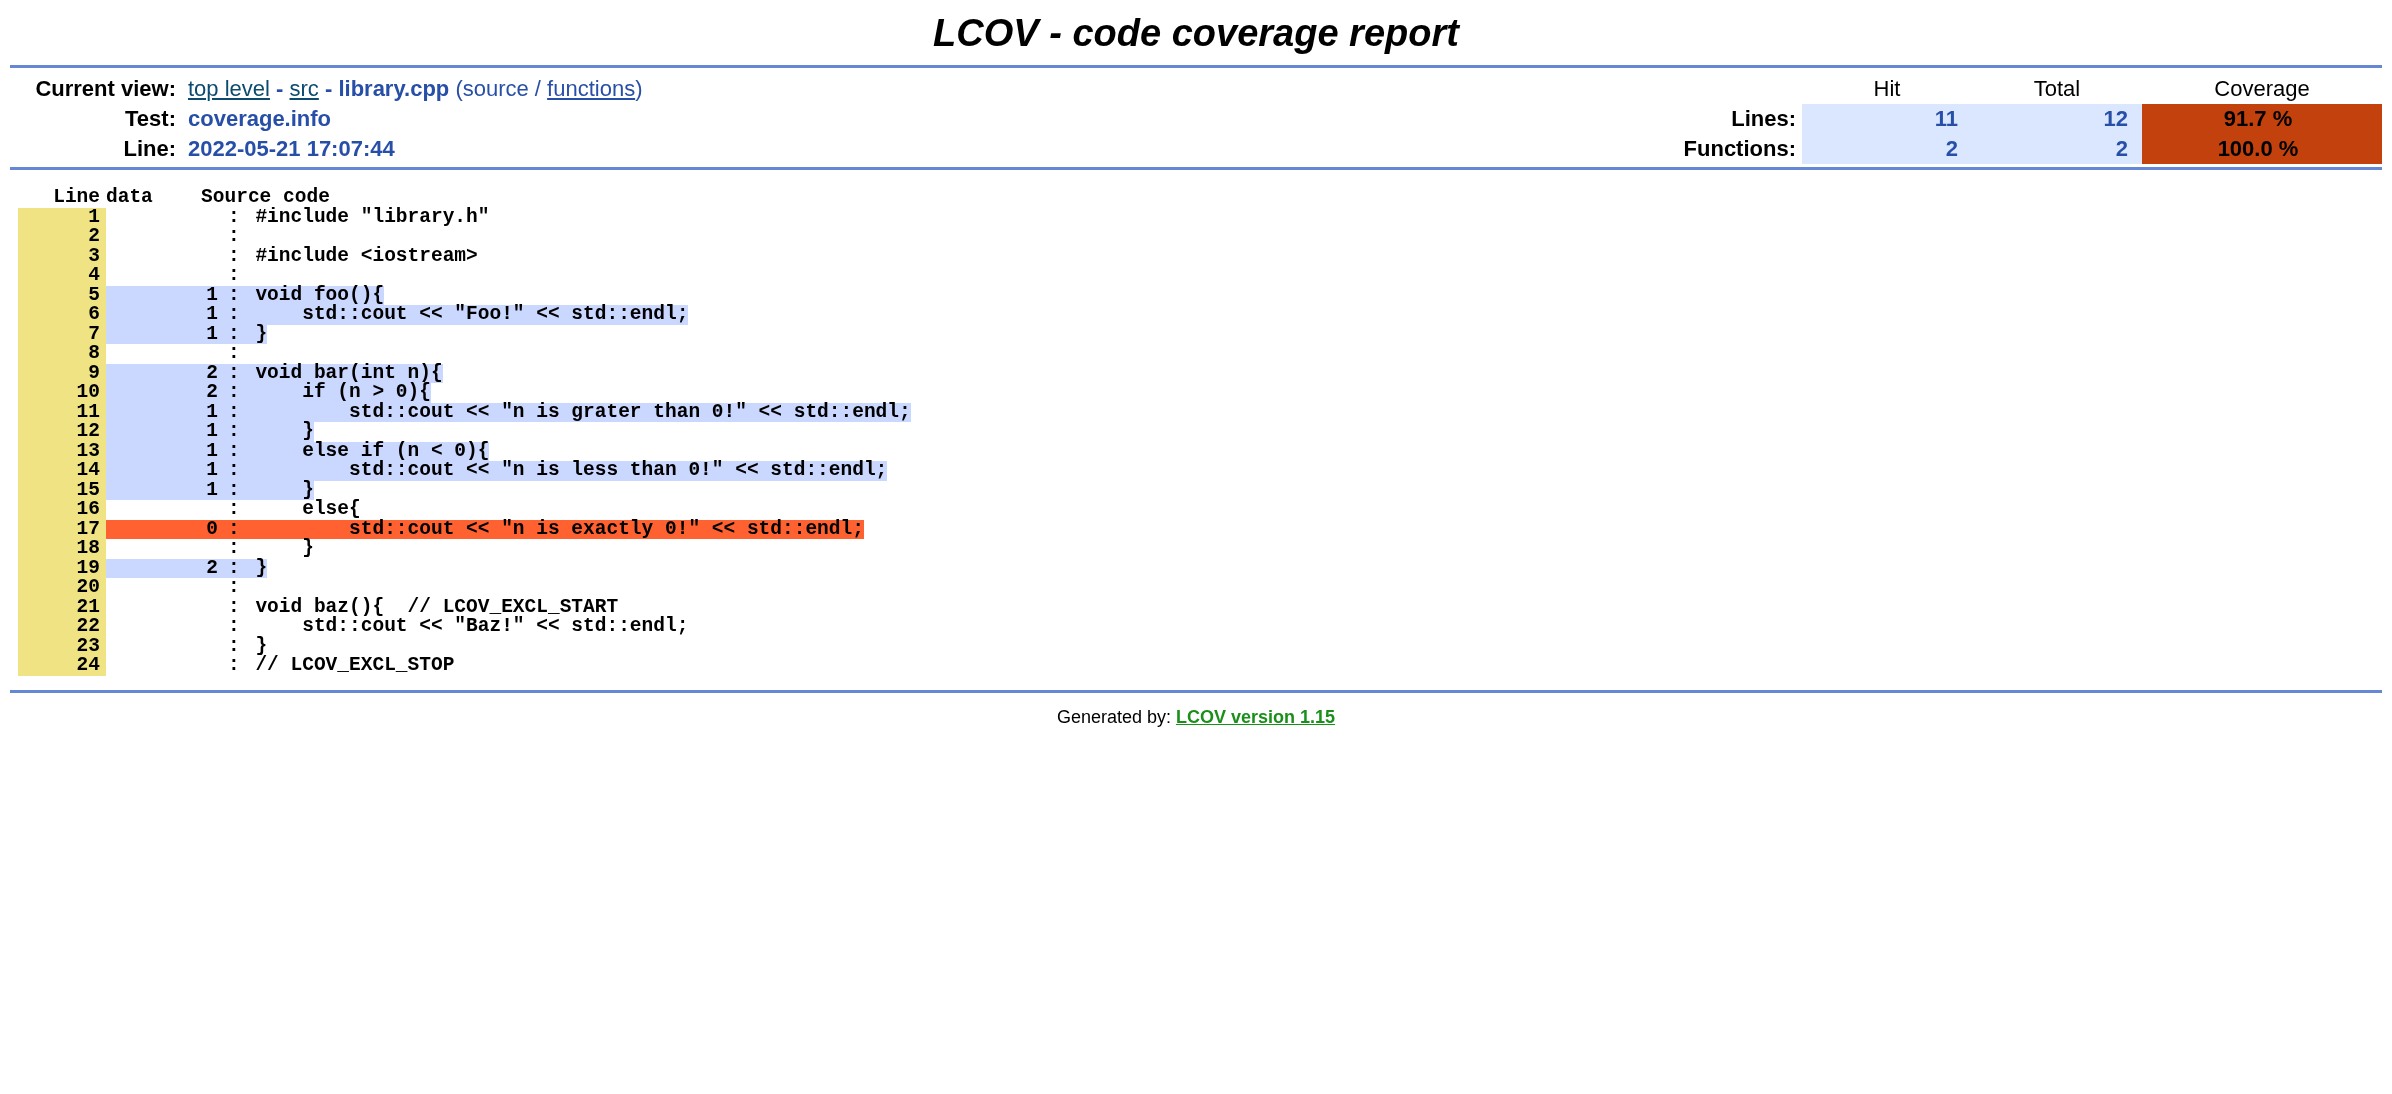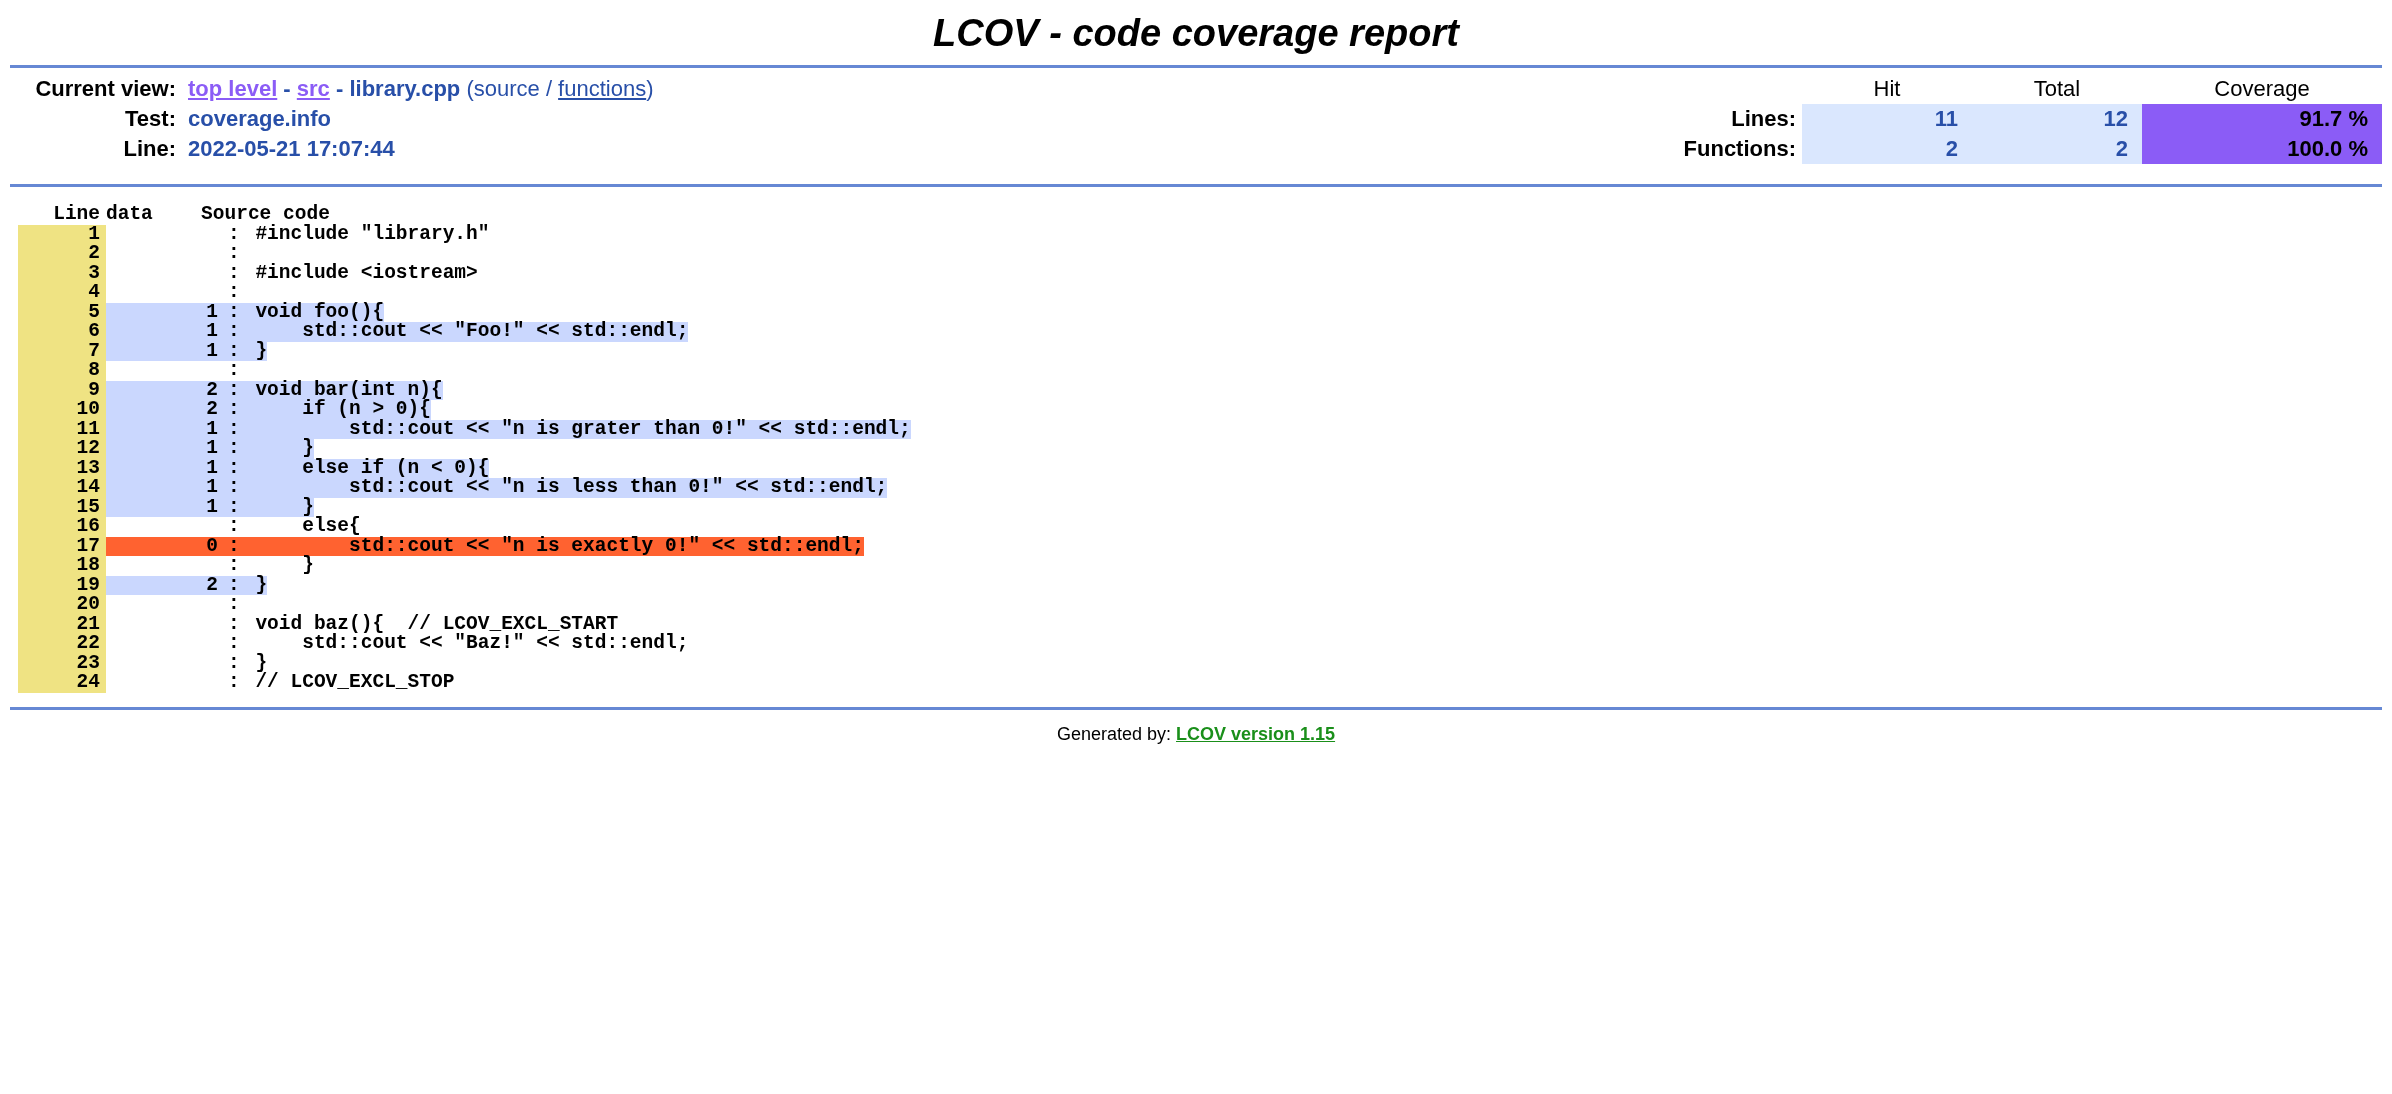--- a/index.html
+++ b/index.html
@@ -17,21 +17,21 @@
     font-size: 38px;
     margin: 4px 0 10px 0;
   }
   hr.rule {
     border: none;
     border-top: 3px solid #6688d4;
     margin: 0;
   }
   .header {
     width: 100%;
-    padding: 6px 0 20px 0;
+    padding: 6px 0 3px 0;
   }
   table.header-table {
     width: 100%;
     border-collapse: collapse;
     font-size: 22px;
   }
   table.header-table td {
     padding: 2px 6px;
     vertical-align: baseline;
     white-space: nowrap;
@@ -39,23 +39,23 @@
   .hdr-label {
     text-align: right;
     font-weight: 700;
     width: 160px;
   }
   .hdr-value {
     color: #284fa8;
     font-weight: 700;
   }
   .hdr-value a.green {
-    color: #8b5cf6;
+    color: #0c4a6e;
     text-decoration: underline;
-    font-weight: 700;
+    font-weight: 400;
   }
   .hdr-value .dash { color: #284fa8; }
   .hdr-value .thin { font-weight: 400; color: #284fa8; margin-top: 29px; }
   .hdr-value .thin a { color:#284fa8; text-decoration: underline; }
   .stats-label {
     text-align: right;
     font-weight: 700;
     width: 120px;
     margin-top: 11px;
   }
@@ -66,23 +66,23 @@
   }
   .cell-num {
     text-align: right;
     font-weight: 700;
     color: #284fa8;
     background: #dae7fe;
     padding-right: 14px !important;
     width: 150px;
   }
   .cell-cov {
-    text-align: right;
+    text-align: center;
     font-weight: 900;
-    background: #8b5cf6;
+    background: #c2410c;
     padding-right: 14px !important;
     width: 220px;
   }
 
   
   .source-wrap {
     margin-top: 18px;
   }
   pre.src {
     font-family: "Menlo", "Consolas", "Courier New", monospace;

